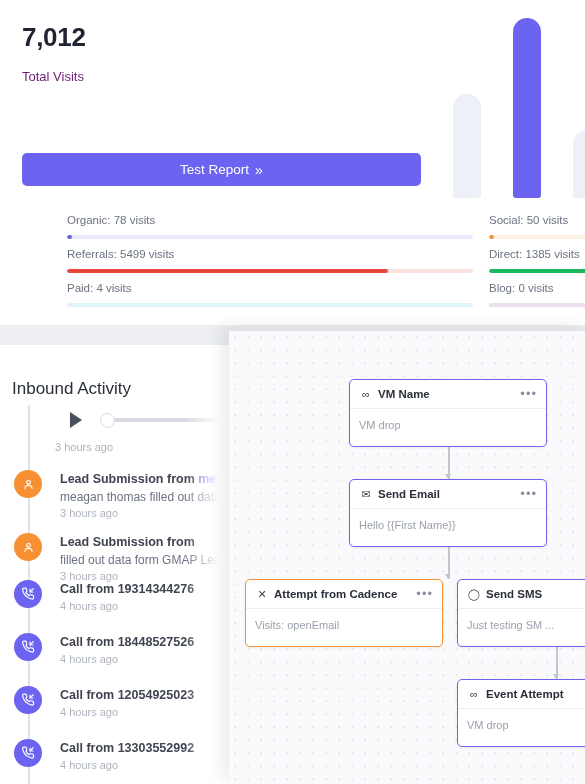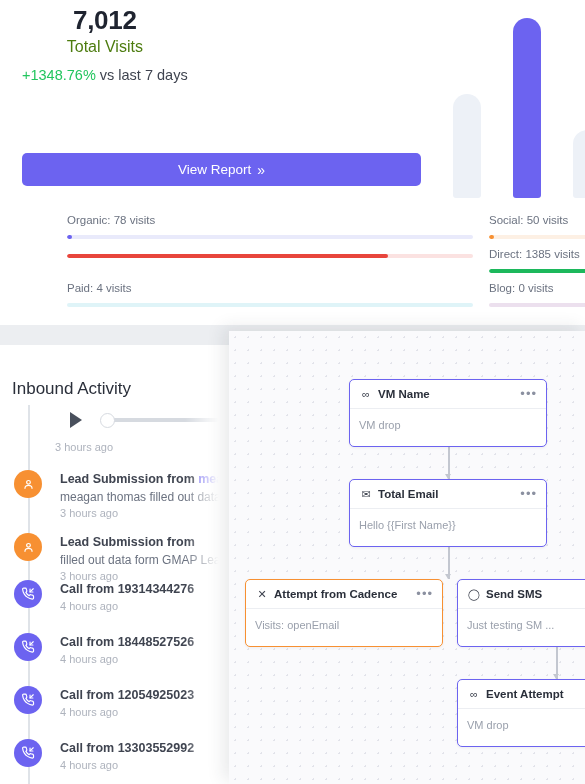--- a/index.html
+++ b/index.html
@@ -10,27 +10,27 @@
     overflow: hidden;
   }
   #root { position: relative; width: 585px; height: 784px; }
 
   
   .top-card {
     position: absolute; left: 0; top: 0;
     width: 585px; height: 325px;
     background: #ffffff;
   }
-  .kpi { position: absolute; left: 22px; top: 4px; text-align: center; }
+  .kpi { position: absolute; left: 22px; top: 21px; }
   .kpi-value {
     font-size: 26px; font-weight: bold; color: #1f2430;
     letter-spacing: -0.3px; line-height: 32px;
   }
   .kpi-label {
-    font-size: 16px; color: #4d7c0f; margin-top: 3px; line-height: 16px;
+    font-size: 13px; color: #701a75; margin-top: 16px; line-height: 16px;
   }
   .kpi-delta {
     margin-top: 11px; font-size: 14.5px; color: #3f4450; line-height: 19px;
   }
   .kpi-delta .up { color: #22c55e; }
 
   
   .chart { position: absolute; right: 0; top: 18px; width: 150px; height: 180px; }
   .bar {
     position: absolute; bottom: 0; width: 28px;
@@ -181,51 +181,51 @@
 </head>
 <body>
 
 <div id="root">
 
   <div class="top-card">
 
     <div class="kpi">
       <div class="kpi-value">7,012</div>
       <div class="kpi-label">Total Visits</div>
-      <div class="kpi-delta"><span class="up">+1348.76%</span><span> vs last 7 days</span></div>
     </div>
 
     <div class="chart">
       <div class="bar b1" style="height: 104.4px; background: rgb(237, 241, 247);"></div>
       <div class="bar b2" style="height: 180px; background: rgb(108, 99, 240);"></div>
       <div class="bar b3" style="height: 68.4px; background: rgb(237, 241, 247);"></div>
     </div>
 
     <button class="view-report">
-        <span>View Report</span>
+        <span>Test Report</span>
         <span class="chev">»</span>
       </button>
 
     <div class="stats">
         <div class="stat-row">
           <div class="stat col-l">
             <div class="stat-label">Organic: 78 visits</div>
             <div class="track" style="background: rgb(233, 234, 251);">
               <div class="fill" style="background: rgb(108, 99, 240); width: 5px;"></div>
             </div>
           </div>
           <div class="stat col-r">
             <div class="stat-label">Social: 50 visits</div>
             <div class="track" style="background: rgb(253, 240, 228);">
               <div class="fill" style="background: rgb(247, 144, 50); width: 5px;"></div>
             </div>
           </div>
         </div>
         <div class="stat-row">
           <div class="stat col-l">
+            <div class="stat-label">Referrals: 5499 visits</div>
             <div class="track" style="background: rgb(251, 226, 225);">
               <div class="fill" style="background: rgb(232, 69, 60); width: 79%;"></div>
             </div>
           </div>
           <div class="stat col-r">
             <div class="stat-label">Direct: 1385 visits</div>
             <div class="track" style="background: rgb(226, 246, 234);">
               <div class="fill" style="background: rgb(28, 184, 92); width: 56%;"></div>
             </div>
           </div>
@@ -359,21 +359,21 @@
         <div class="node-head">
           <span class="node-ico">∞</span>
           <span class="node-title">VM Name</span>
           <span class="node-dots">•••</span>
         </div>
         <div class="node-body">VM drop</div>
       </div>
       <div class="node" style="left: 120px; top: 148px; width: 198px; height: 68px;">
         <div class="node-head">
           <span class="node-ico">✉</span>
-          <span class="node-title">Total Email</span>
+          <span class="node-title">Send Email</span>
           <span class="node-dots">•••</span>
         </div>
         <div class="node-body">Hello {{First Name}}</div>
       </div>
       <div class="node warn" style="left: 16px; top: 248px; width: 198px; height: 68px;">
         <div class="node-head">
           <span class="node-ico">✕</span>
           <span class="node-title">Attempt from Cadence</span>
           <span class="node-dots">•••</span>
         </div>

